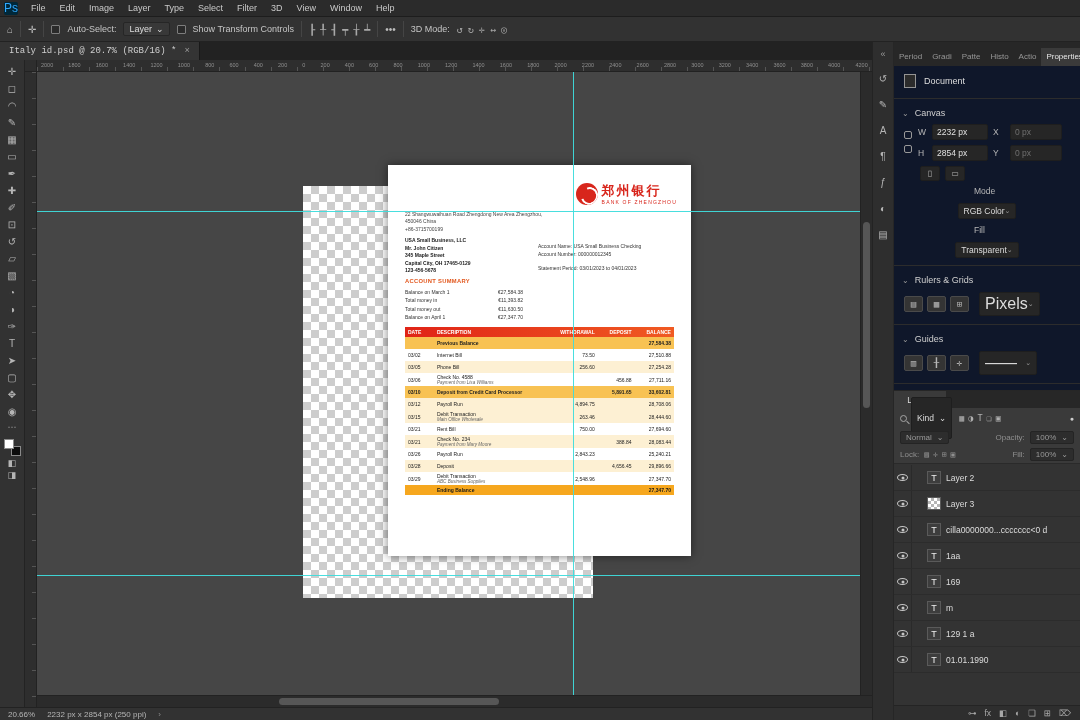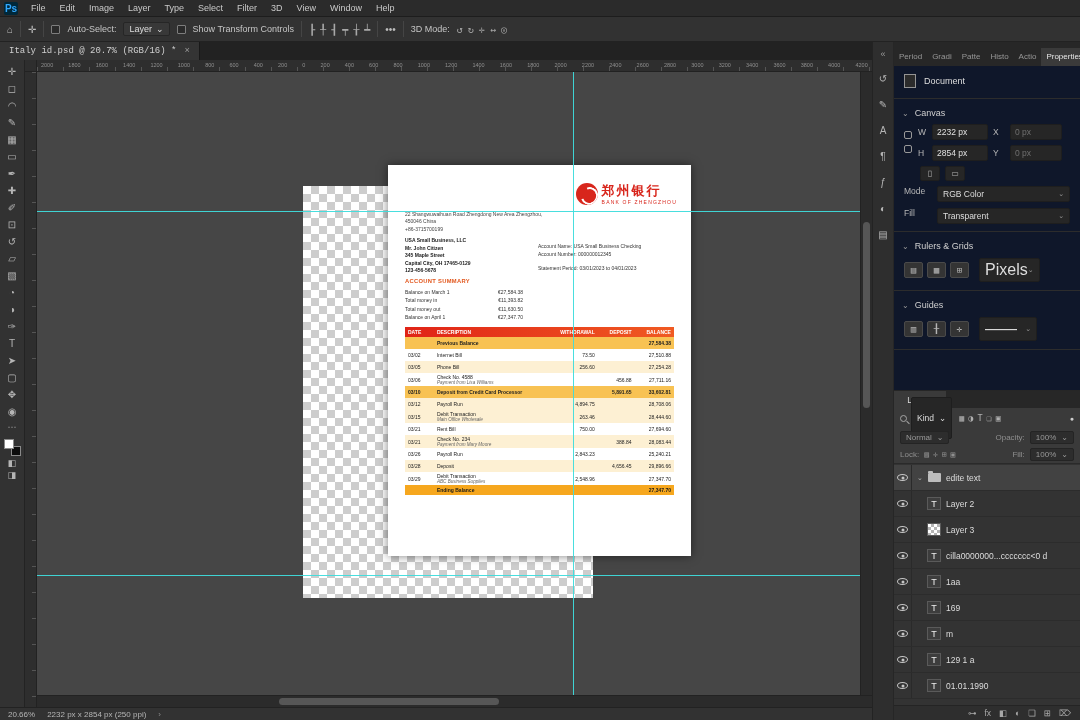--- a/index.html
+++ b/index.html
@@ -3,21 +3,21 @@
 <meta charset="utf-8">
 <style>
   html,body{margin:0;padding:0;background:#1e1e1e;}
   *{box-sizing:border-box;}
   .app{position:relative;width:1080px;height:720px;background:#464646;overflow:hidden;
        font-family:"Liberation Sans",sans-serif;-webkit-font-smoothing:antialiased;}
 
   
   .menubar{position:absolute;top:0;left:0;right:0;height:17px;background:#2b2b2b;border-bottom:1px solid #1d1d1d;
            display:flex;align-items:center;color:#c9c9c9;font-size:9px;z-index:40;}
-  .ps-logo{width:14px;height:13px;margin:0 6px 0 4px;background:#00283a;color:#31a8ff;font-size:10px;font-weight:bold;
+  .ps-logo{width:14px;height:13px;margin:0 6px 0 4px;background:#00283a;color:#31a8ff;font-size:12px;font-weight:normal;
            display:flex;align-items:center;justify-content:center;border-radius:2px;}
   .menu-items{display:flex;}
   .menu-item{padding:2px 7px;cursor:default;}
 
   
   .optionsbar{position:absolute;top:17px;left:0;right:0;height:25px;background:#323232;border-bottom:1px solid #222;
               display:flex;align-items:center;gap:7px;padding:0 7px;font-size:9px;color:#c5c5c5;z-index:40;}
   .ob-sep{width:1px;height:16px;background:#454545;}
   .ob-icon{color:#bdbdbd;font-size:10px;}
   .checkbox{width:9px;height:9px;border:1px solid #7d7d7d;background:#2a2a2a;border-radius:1px;display:inline-block;}
@@ -113,21 +113,21 @@
   .link8{width:7px;height:30px;position:relative;margin-top:3px;}
   .link8::before,.link8::after{content:"";position:absolute;left:0;width:6px;height:6px;border:1px solid #999;border-radius:2px;}
   .link8::before{top:4px;} .link8::after{bottom:4px;}
   .fgrid{display:grid;grid-template-columns:9px 56px 12px 52px;gap:5px 5px;align-items:center;font-size:8.5px;color:#b7b7b7;}
   .pinput{background:#262626;border:1px solid #1e1e1e;border-radius:2px;padding:2px 4px;color:#e0e0e0;min-height:13px;}
   .pinput.dim{color:#6f6f6f;}
   .orow{display:flex;gap:5px;padding:4px 10px 2px 26px;}
   .obtn{width:20px;height:15px;background:#262626;border:1px solid #1e1e1e;border-radius:2px;color:#b5b5b5;
         display:flex;align-items:center;justify-content:center;font-size:8px;}
   .resline{padding:5px 10px 2px;font-size:8.5px;color:#c3c3c3;}
-  .prow{display:flex;align-items:flex-start;gap:7px;padding:3px 10px;font-size:8.5px;}
+  .prow{display:flex;align-items:center;gap:7px;padding:3px 10px;font-size:8.5px;flex-direction:column;}
   .prow .plabel{width:26px;color:#b7b7b7;}
   .pselect{flex:1;display:flex;align-items:center;justify-content:space-between;background:#262626;border:1px solid #1e1e1e;
            border-radius:2px;padding:2px 5px;color:#ddd;min-height:14px;}
   .pselect .caret{color:#9a9a9a;font-size:7px;}
   .ibrow{display:flex;align-items:center;gap:4px;padding:2px 10px 4px;}
   .ibtn{width:19px;height:16px;border:1px solid #4a4a4a;border-radius:2px;color:#b5b5b5;background:#343434;
         display:flex;align-items:center;justify-content:center;font-size:9px;font-family:"DejaVu Sans Mono",monospace;}
   .ibrow .pselect{flex:0 0 58px;margin-left:6px;}
 
   
@@ -763,29 +763,20 @@
             <span>▣</span>
           </span>
         <span style="margin-left:auto">Fill:</span>
         <span class="lsel">
           <span>100%</span>
           <span class="caret">⌄</span>
         </span>
       </div>
       <div class="llist">
 
-          <div class="layer-row group">
-            <span class="eyebox">
-              <span class="eye"></span>
-            </span>
-            <span class="chev">⌄</span>
-            <span class="thumb folderic" style="display: block;"></span>
-
-            <span class="lname">edite text</span>
-          </div>
 
           <div class="layer-row child text-layer">
             <span class="eyebox">
               <span class="eye"></span>
             </span>
 
             <span class="thumb tthumb">T</span>
 
             <span class="lname">Layer 2</span>
           </div>

